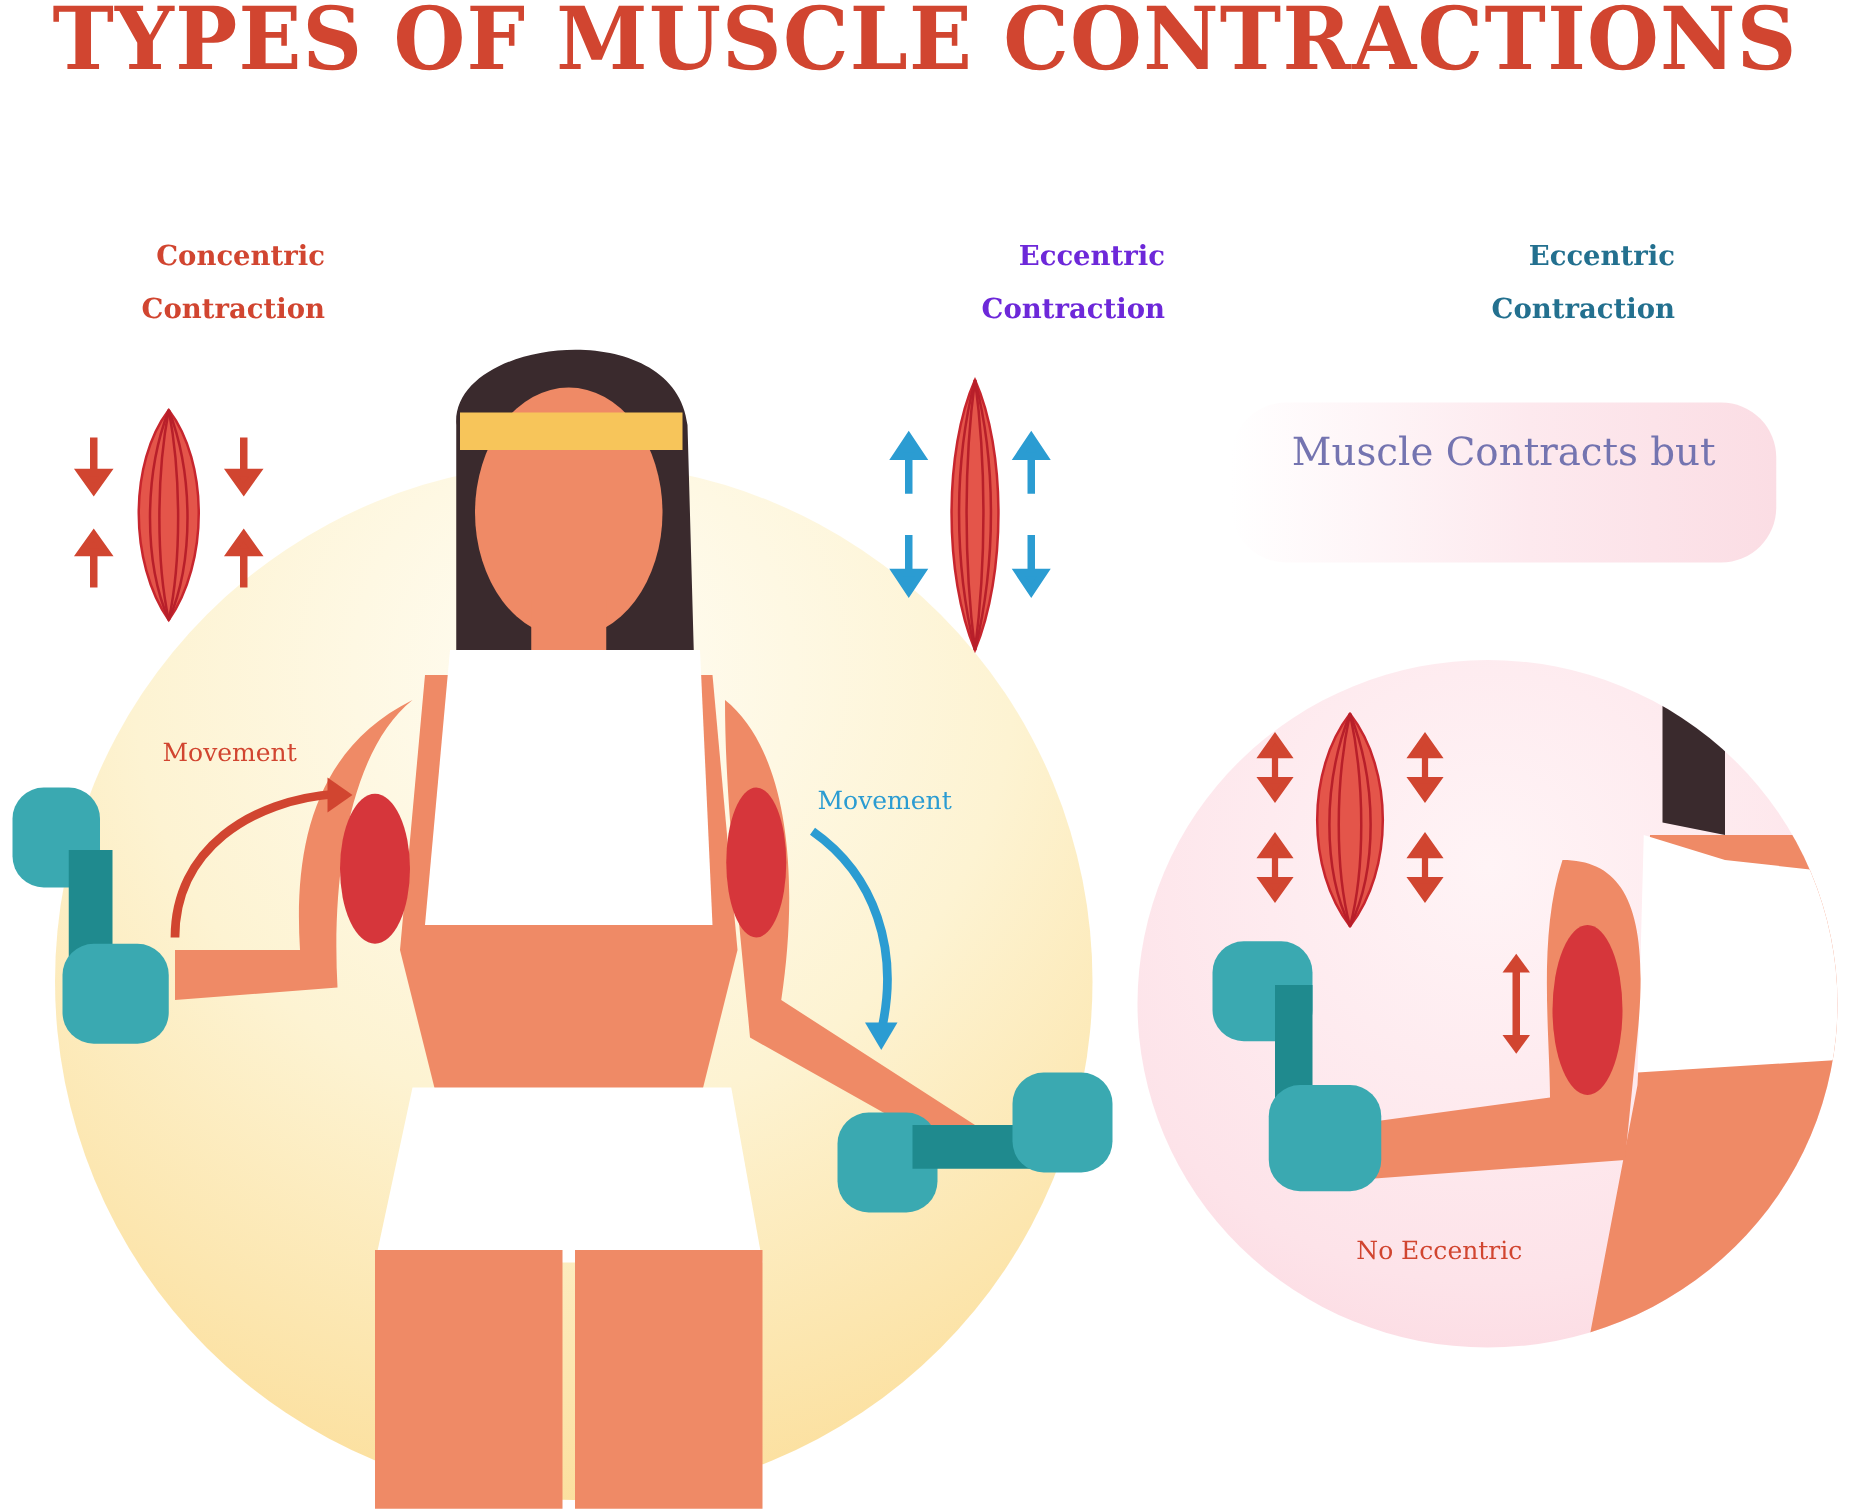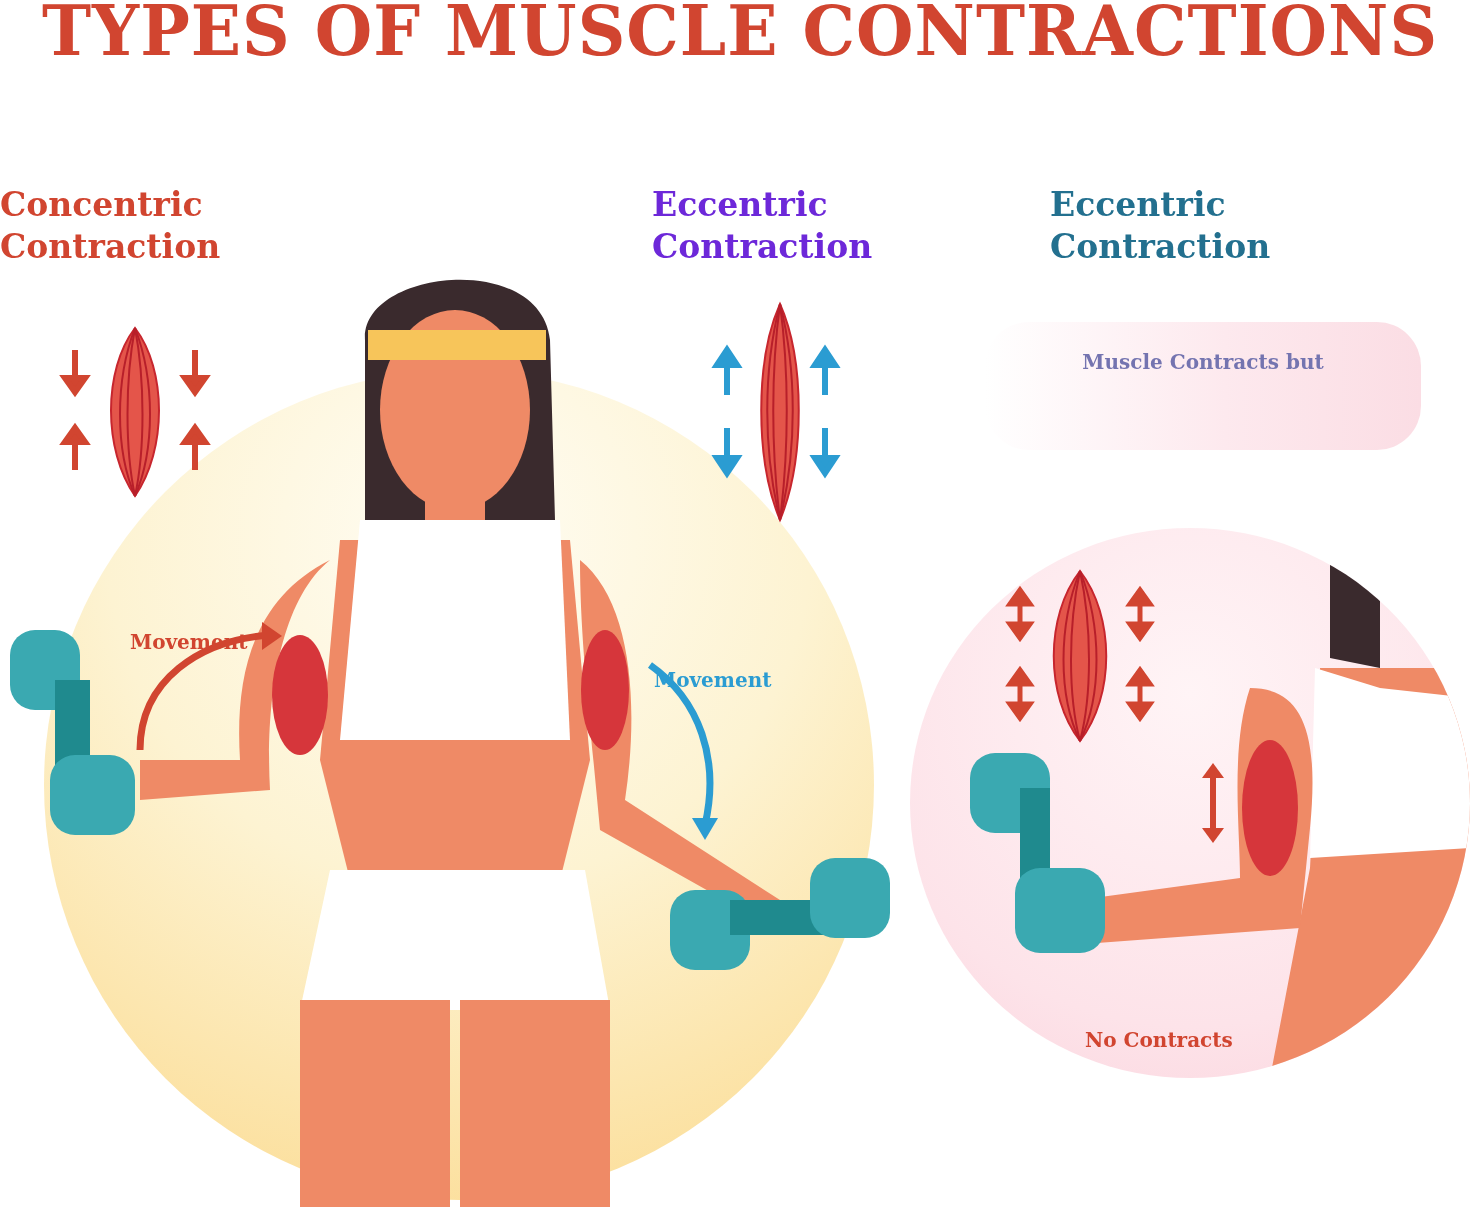--- a/index.html
+++ b/index.html
@@ -1,26 +1,26 @@
 <!DOCTYPE html>
 <html><head>
 <meta charset="utf-8">
 <style>
   html,body{margin:0;padding:0;background:#ffffff;}
   body{width:1480px;height:1207px;position:relative;overflow:hidden;font-family:"DejaVu Serif",serif;}
   .title{position:absolute;left:0;top:-8px;width:1480px;text-align:center;font-family:"DejaVu Serif",serif;font-weight:bold;font-size:66px;letter-spacing:1px;color:#d14530;transform:scaleY(1.05);}
-  .label{position:absolute;font-weight:bold;text-align:left;line-height:42px;font-size:33px;}
+  .label{position:absolute;font-weight:bold;text-align:right;line-height:42px;font-size:22px;}
   .lbl-conc{left:0;top:184px;width:260px;color:#d14530;}
   .lbl-ecc{left:652px;top:184px;width:280px;color:#6d28d9;}
   .lbl-iso{left:1050px;top:184px;width:290px;color:#23708f;}
   .iso-box{position:absolute;left:985px;top:322px;width:436px;height:128px;border-radius:44px;background:linear-gradient(90deg,#ffffff 0%,#fde9ee 55%,#fbdde4 100%);}
-  .iso-text{position:absolute;left:0;top:18px;width:436px;text-align:center;font-weight:bold;font-size:20px;line-height:44px;color:#7474b0;}
+  .iso-text{position:absolute;left:0;top:18px;width:436px;text-align:center;font-weight:normal;font-size:31px;line-height:44px;color:#7474b0;}
   .circle-main{position:absolute;left:44px;top:370px;width:830px;height:830px;border-radius:50%;background:radial-gradient(circle at 50% 20%,#fffdf4 0%,#fdf3d2 45%,#fbd98c 100%);}
   .circle-iso{position:absolute;left:910px;top:528px;width:560px;height:550px;border-radius:50%;background:radial-gradient(circle at 50% 30%,#fff4f6 0%,#fde3e9 70%,#fbd5de 100%);overflow:hidden;}
-  .small-label{position:absolute;font-weight:bold;font-size:20px;margin-top:40px;}
+  .small-label{position:absolute;font-weight:normal;font-size:20px;}
   svg{position:absolute;overflow:visible;}
 </style>
 </head>
 <body>
 
 <div class="title">TYPES OF MUSCLE CONTRACTIONS</div>
 
 <div class="label lbl-conc">
   <div>Concentric</div>
   <div>Contraction</div>
@@ -145,14 +145,14 @@
     <path d="M405 140 L470 160 L560 170 L560 320 L400 330Z" fill="#ffffff"></path>
     <path d="M340 160 C390 160 410 200 400 300 L390 400 L120 420 L110 380 L330 350 C330 300 320 220 340 160Z" fill="#ef8a66"></path>
     <ellipse cx="360" cy="280" rx="28" ry="68" fill="#d6363b"></ellipse>
     <rect x="60" y="225" width="80" height="80" rx="25" fill="#3aa9b1"></rect>
     <rect x="110" y="260" width="30" height="100" fill="#1f8a8e"></rect>
     <rect x="105" y="340" width="90" height="85" rx="25" fill="#3aa9b1"></rect>
     <line x1="303" y1="245" x2="303" y2="305" stroke="#d14530" stroke-width="6"></line>
     <path d="M292 250 L303 235 L314 250Z" fill="#d14530"></path>
     <path d="M292 300 L303 315 L314 300Z" fill="#d14530"></path>
   </svg>
-  <div class="small-label" style="left:175px;top:460px;color:#d14530;">No Contracts</div>
+  <div class="small-label" style="left:175px;top:460px;color:#d14530;">No Eccentric</div>
 </div>
 
 </body></html>

